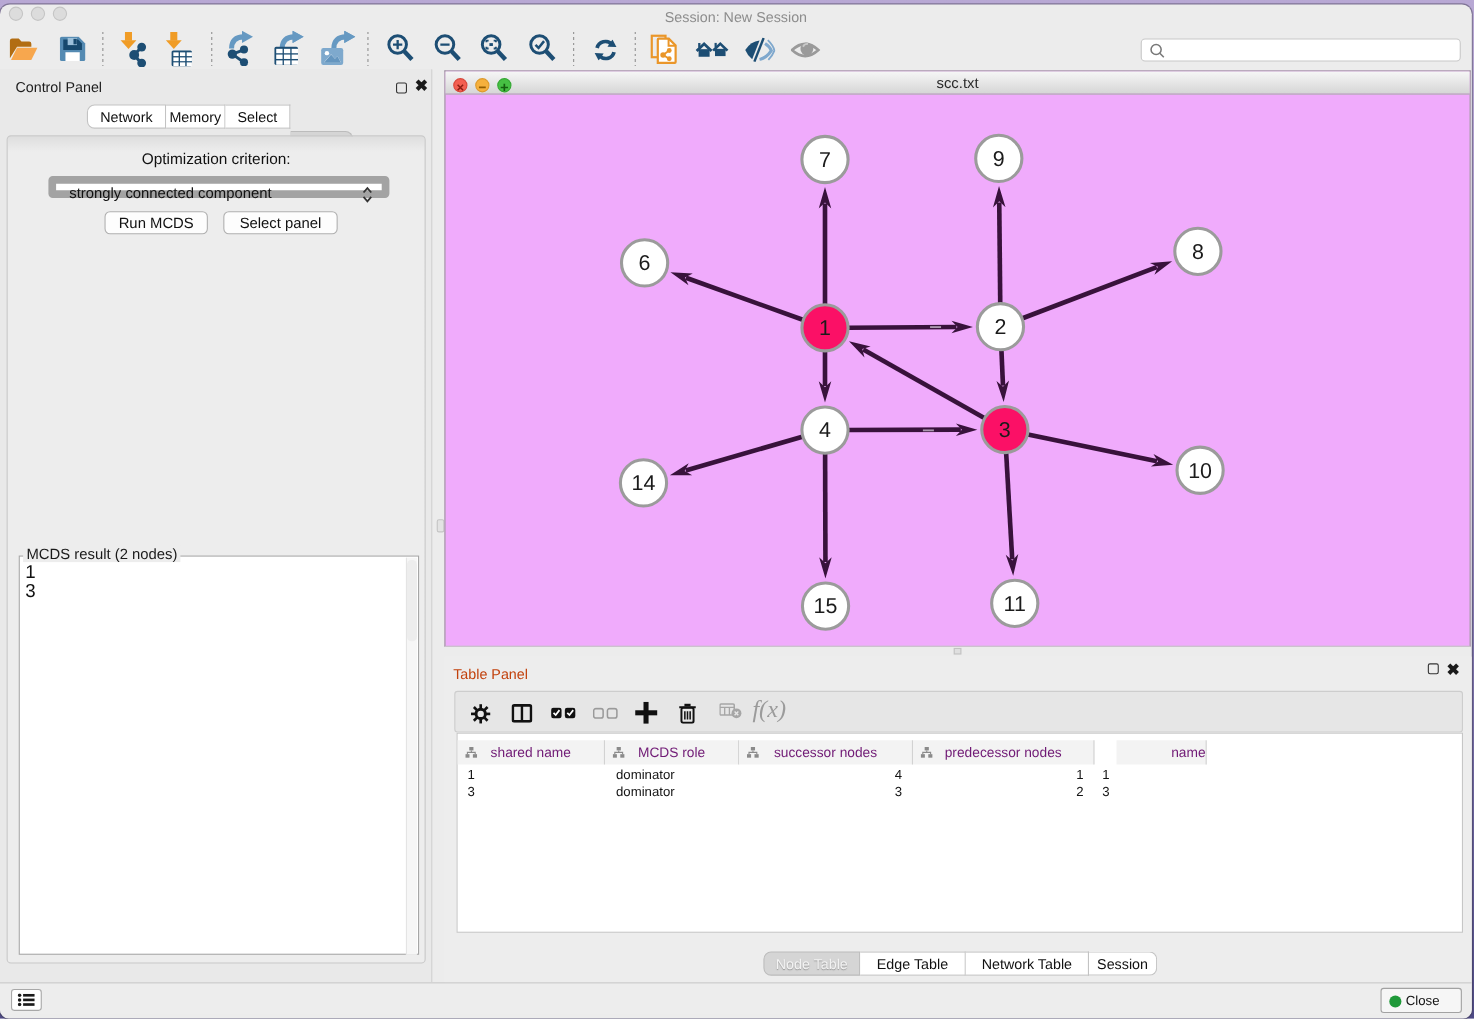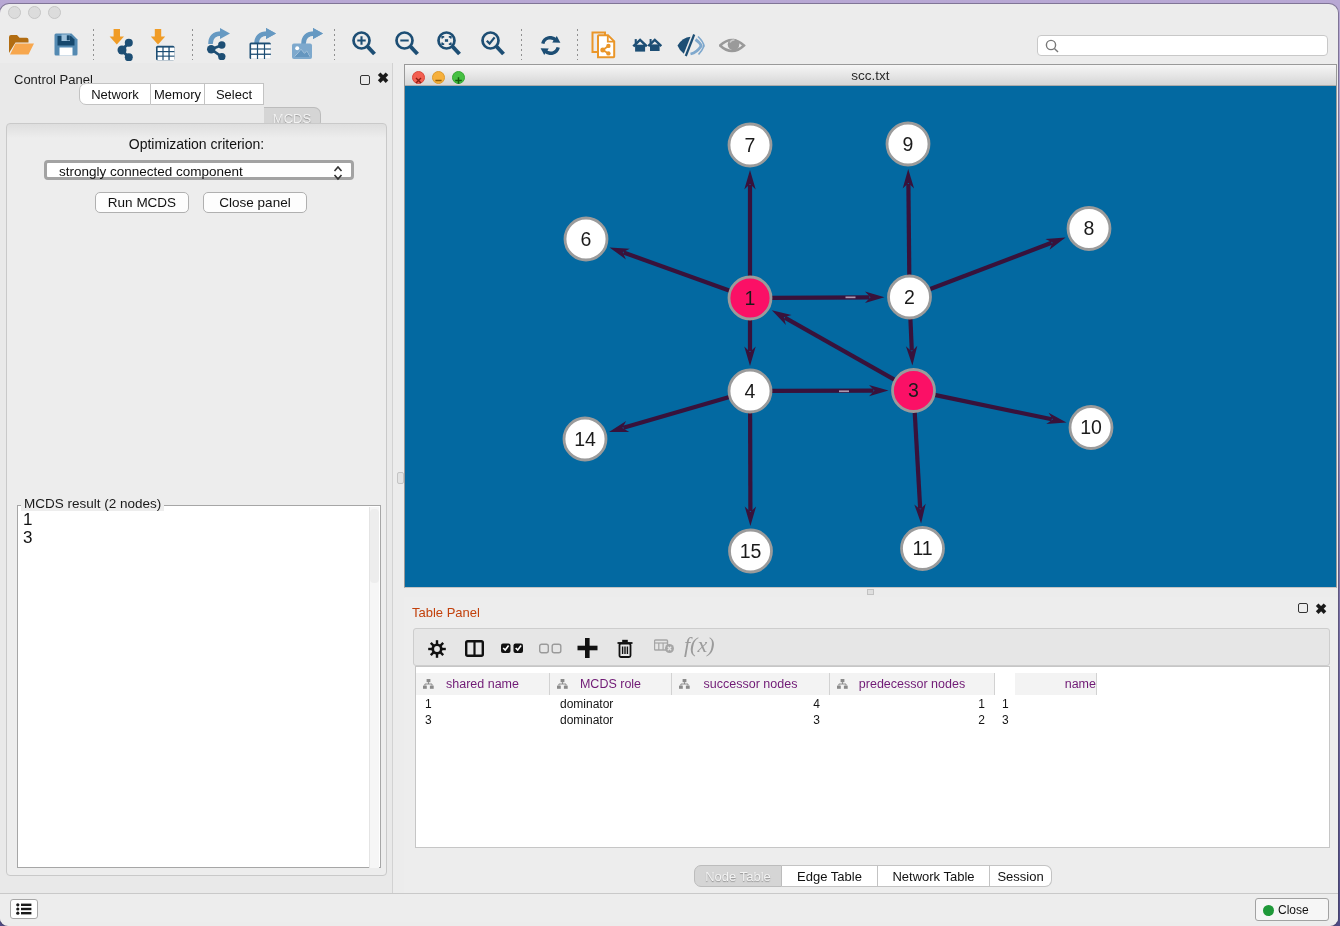--- a/index.html
+++ b/index.html
@@ -22,27 +22,27 @@
 .undock { position:absolute; width:10px; height:10px; border:1.5px solid #333; border-radius:2px; background:transparent; }
 .closex { position:absolute; font-size:14.5px; font-weight:bold; color:#1a1a1a; }
 
 .tabs { position:absolute; display:flex; }
 .tab { height:22px; line-height:21px; font-size:13px; color:#111; background:#fff; border:1px solid #c3c3c3; border-left:none; padding:0; text-align:center; }
 .tab.first { border-left:1px solid #c3c3c3; border-radius:7px 0 0 7px; }
 .tab.last { border-radius:0 7px 7px 0; }
 .tab.sel { background:#d5d5d5; color:#f3f3f3; text-shadow:0 1px 1px rgba(120,120,120,0.7); border-color:#bcbcbc; }
 #mcdspane { position:absolute; left:6px; top:60px; width:381px; height:753px; background:linear-gradient(#dedede, #ededed 14px); border:1px solid #c9c9c9; border-radius:4px; }
 #optlabel { position:absolute; left:0; top:73px; width:393px; text-align:center; font-size:14px; color:#111; }
-#combo { position:absolute; left:44px; top:97px; width:310px; height:20px; background:#fff; border:3px solid #a3a3a3; border-radius:4px; font-size:13.5px; color:#111; line-height:18px; padding-left:12px; }
+#combo { position:absolute; left:44px; top:97px; width:310px; height:20px; background:#fff; border:7px solid #a3a3a3; border-radius:4px; font-size:13.5px; color:#111; line-height:18px; padding-left:12px; }
 .btn { position:absolute; height:21px; background:#fdfdfd; border:1px solid #b0b0b0; border-radius:5px; font-size:13.5px; color:#111; text-align:center; line-height:19px; }
 
 #fieldset { position:absolute; left:17px; top:442px; width:364px; height:363px; background:#fff; border:1px solid #a6a6a6; }
 #legend { position:absolute; left:21px; top:432.5px; background:#ededed; padding:0 3px; font-size:13.5px; color:#1a1a1a; }
 
-#netwin { position:absolute; left:404px; top:60px; width:933px; height:524px; border:1px solid #999; border-bottom:1px solid #c4c4c4; background:#0369a1; }
+#netwin { position:absolute; left:404px; top:60px; width:933px; height:524px; border:1px solid #999; border-bottom:1px solid #c4c4c4; background:#f0abfc; }
 #nettitle { position:absolute; left:0; top:0; width:100%; height:21px; background:linear-gradient(#f6f6f6, #d6d6d6); border-bottom:1px solid #ababab; }
 .mac { position:absolute; top:5.5px; width:13px; height:13px; border-radius:50%; }
 #netname { position:absolute; top:2.5px; width:100%; text-align:center; font-size:13.5px; color:#2a2a2a; }
 
 #tp { position:absolute; left:404px; top:593px; width:934px; height:296px; background:#ededed; }
 #tp-toolbox { position:absolute; left:9px; top:31px; width:917px; height:38px; background:#e6e6e6; border:1px solid #cdcdcd; border-radius:3px; }
 #tbl { position:absolute; left:11px; top:69px; width:915px; height:182px; background:#fff; border:1px solid #c6c6c6; }
 .hcell { position:absolute; top:6px; height:22px; background:#f3f3f3; border-right:1px solid #d2d2d2; font-size:12.5px; color:#701a75; text-align:center; line-height:22px; }
 .hicon { position:absolute; left:7px; top:6px; }
 .rcell { position:absolute; font-size:12px; color:#141414; }
@@ -50,20 +50,21 @@
 #status { position:absolute; left:0; top:889px; width:1338px; height:29px; background:#ededed; border-top:1px solid #c9c9c9; }
 </style>
 </head>
 <body>
 <div id="win">
 
   <div id="titlebar">
     <div class="tl" style="left:8px;"></div>
     <div class="tl" style="left:28px;"></div>
     <div class="tl" style="left:48px;"></div>
+    <div id="title">Session: New Session</div>
   </div>
 
   <div id="toolbar">
     <div class="sep" style="left:93px;"></div>
     <div class="sep" style="left:192px;"></div>
     <div class="sep" style="left:334px;"></div>
     <div class="sep" style="left:521px;"></div>
     <div class="sep" style="left:577px;"></div>
     <svg class="ticon" style="left:8px; top:6px;" width="27" height="21" viewBox="0 0 27 21">
         <path d="M1,19 L1,3 Q1,1 3,1 L9,1 L11.5,3.8 L18.5,3.8 Q20.5,3.8 20.5,5.8 L20.5,8.5 L7.5,8.5 L1,19 Z" fill="#b26d12"></path>
@@ -199,36 +200,36 @@
           <circle cx="8" cy="8" r="4.6" fill="none" stroke="#787878" stroke-width="1.4"></circle>
           <line x1="11.4" y1="11.4" x2="15" y2="15" stroke="#787878" stroke-width="1.4"></line>
         </svg>
     </div>
   </div>
 
   <div id="cp">
     <div id="cp-h">Control Panel</div>
     <div class="undock" style="left:360px; top:12px;"></div>
     <div class="closex" style="left:377px; top:7px;">✖</div>
-    <div class="tabs" style="left:79px; top:20px;">
+    <div class="tabs" style="left:79px; top:32px;">
       <div class="tab first" style="width:72px;">Network</div>
       <div class="tab" style="width:54px;">Memory</div>
       <div class="tab" style="width:59px;">Select</div>
       <div class="tab last sel" style="width:57px;margin-top:24px;">MCDS</div>
     </div>
     <div id="mcdspane"></div>
     <div id="optlabel">Optimization criterion:</div>
     <div id="combo">strongly connected component
       <svg width="12" height="16" style="position:absolute; right:7px; top:1.5px;" viewBox="0 0 12 16">
           <path d="M2.5 6 L6 2 L9.5 6" fill="none" stroke="#333" stroke-width="1.6"></path>
           <path d="M2.5 10 L6 14 L9.5 10" fill="none" stroke="#333" stroke-width="1.6"></path>
         </svg>
     </div>
     <div class="btn" style="left:95px; top:129px; width:94px;">Run MCDS</div>
-    <div class="btn" style="left:203px; top:129px; width:104px;">Close panel</div>
+    <div class="btn" style="left:203px; top:129px; width:104px;">Select panel</div>
     <div id="fieldset">
       <div style="position:absolute; left:5px; top:5px; font-size:17px; color:#111; line-height:18px;">1<br>3</div>
       <div style="position:absolute; right:1px; top:1px; width:10px; height:361px; background:#f6f6f6; border-left:1px solid #e4e4e4;">
         <div style="position:absolute; left:0px; top:2px; width:9px; height:74px; background:#ededed; border-radius:4px;"></div>
       </div>
     </div>
     <div id="legend">MCDS result (2 nodes)</div>
   </div>
 
   <div class="abs" style="left:397px; top:468px; width:7px; height:12px; background:#e3e3e3; border:1px solid #c4c4c4; border-radius:2px;"></div>

